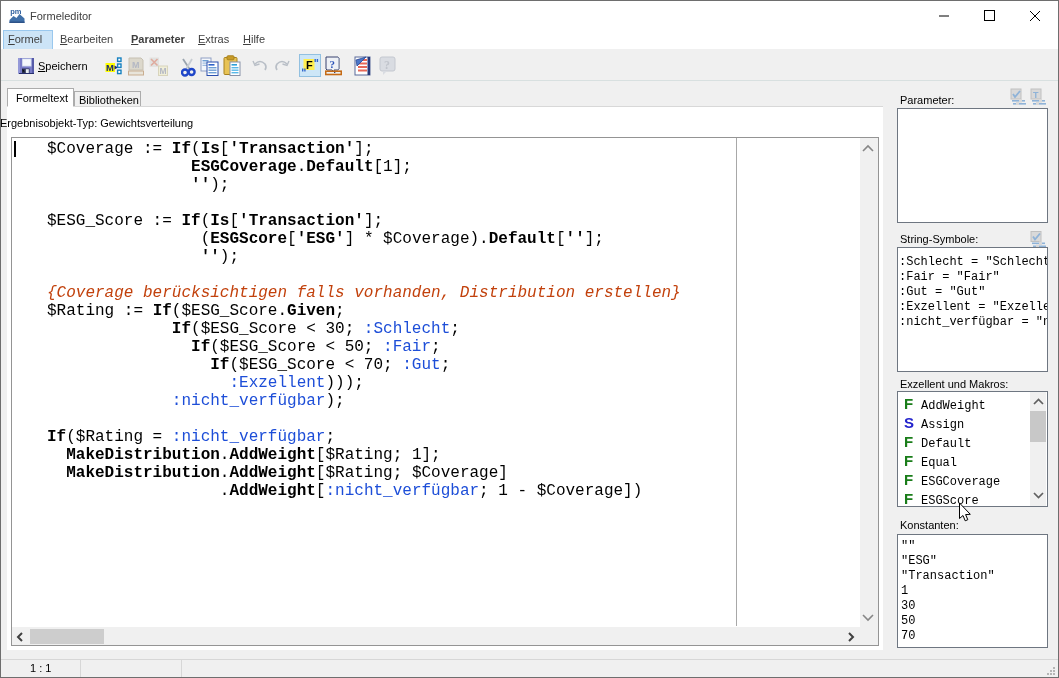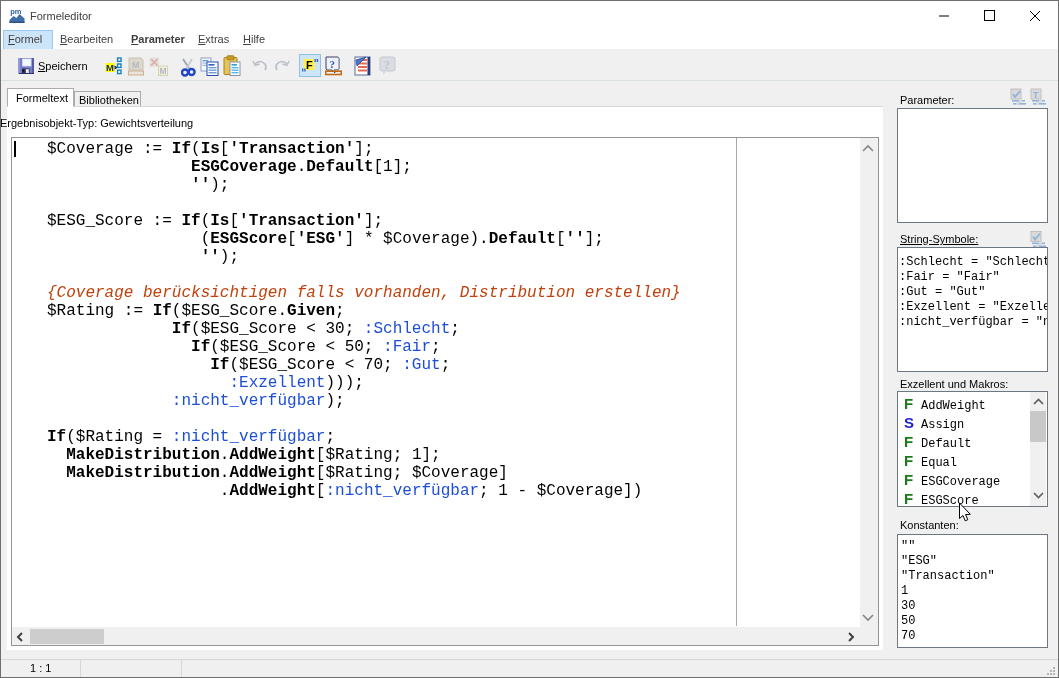--- a/index.html
+++ b/index.html
@@ -218,21 +218,21 @@
 <svg class="abs" style="left:1030px;top:88px" width="18" height="17" viewBox="0 0 18 17">
   <rect x="1" y="1" width="10" height="10" fill="#d9d9d9" stroke="#c0c0c0"></rect>
   <text x="3" y="9.5" font-size="9" font-weight="bold" fill="#8fb3d8" font-family="Liberation Sans">T</text>
   <rect x="2" y="12" width="13" height="1.6" fill="#8fb3d8"></rect>
   <rect x="9" y="11" width="3" height="3.6" fill="#d9d9d9"></rect>
   <rect x="3" y="15" width="13" height="1.6" fill="#8fb3d8"></rect>
   <rect x="6" y="14" width="3" height="3.6" fill="#d9d9d9"></rect>
 </svg>
 <div class="abs" style="left:897px;top:108px;width:151px;height:115px;background:#fff;border:1px solid #6e7681;box-sizing:border-box;"></div>
 
-<div class="abs lbl11" style="left:900px;top:233px;text-decoration:underline;">String-Symbole:</div>
+<div class="abs lbl11" style="left:900px;top:233px;">String-Symbole:</div>
 <svg class="abs" style="left:1030px;top:230px" width="18" height="18" viewBox="0 0 18 17">
   <rect x="1" y="1" width="10" height="10" fill="#d9d9d9" stroke="#c0c0c0"></rect>
   <path d="M3 6 L5 9 L10 3" fill="none" stroke="#8fb3d8" stroke-width="1.8"></path>
   <rect x="2" y="12" width="13" height="1.6" fill="#8fb3d8"></rect>
   <rect x="9" y="11" width="3" height="3.6" fill="#d9d9d9"></rect>
   <rect x="3" y="15" width="13" height="1.6" fill="#8fb3d8"></rect>
   <rect x="6" y="14" width="3" height="3.6" fill="#d9d9d9"></rect>
 </svg>
 <div class="abs" style="left:897px;top:247px;width:151px;height:125px;background:#fff;border:1px solid #6e7681;box-sizing:border-box;overflow:hidden;">
   <div class="mono" style="font-size:12px;line-height:15px;padding:7px 0 0 1px;">:Schlecht = "Schlecht"

